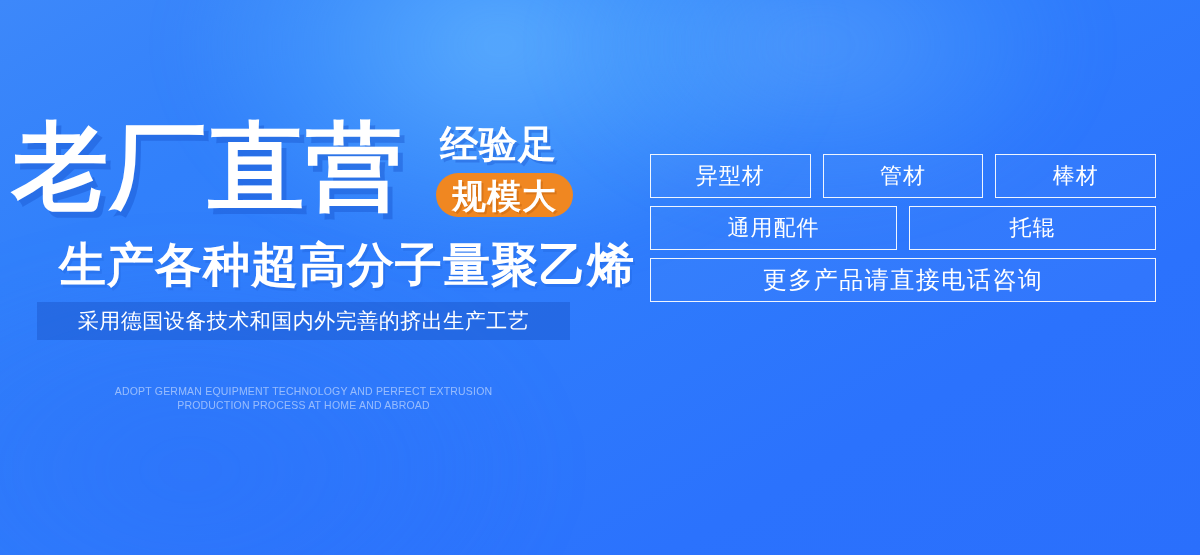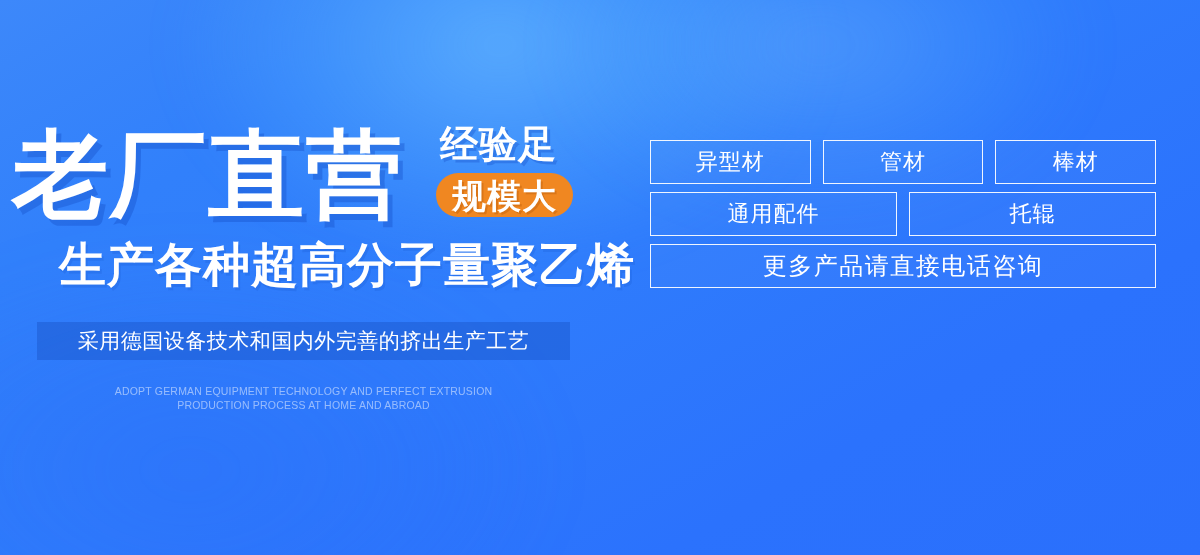--- a/index.html
+++ b/index.html
@@ -65,21 +65,21 @@
   #headline-row {
     position: absolute;
     left: 8px;
     top: 110px;
     width: 600px;
     height: 115px;
   }
   #main-title {
     position: absolute;
     left: 4px;
-    top: 12px;
+    top: 4px;
     font-size: 96px;
     line-height: 105px;
     font-weight: 700;
     color: #ffffff;
     letter-spacing: 2px;
     white-space: nowrap;
     text-shadow: 5px 6px 0 rgba(22,80,200,0.38);
     font-family: "Liberation Sans", "DejaVu Sans", sans-serif;
   }
   #badge-stack {
@@ -123,21 +123,21 @@
     font-weight: 700;
     color: #ffffff;
     letter-spacing: 1px;
     white-space: nowrap;
     text-shadow: 2px 3px 0 rgba(30,95,215,0.30);
     margin-left: 31px;
   }
   #tagline-bar {
     position: absolute;
     left: 37px;
-    top: 322px;
+    top: 302px;
     width: 533px;
     height: 38px;
     background: rgba(26,86,200,0.46);
     display: flex;
     align-items: center;
     justify-content: center;
   }
   #tagline-text {
     font-size: 21px;
     line-height: 24px;
@@ -160,21 +160,21 @@
     color: rgba(255,255,255,0.50);
     letter-spacing: 0.2px;
     white-space: nowrap;
     font-weight: 400;
   }
 
   
   #product-grid {
     position: absolute;
     left: 650px;
-    top: 140px;
+    top: 154px;
     width: 506px;
   }
   .product-row {
     display: flex;
     gap: 12px;
     margin-bottom: 8px;
   }
   .product-btn {
     flex: 1 1 0;
     height: 44px;

